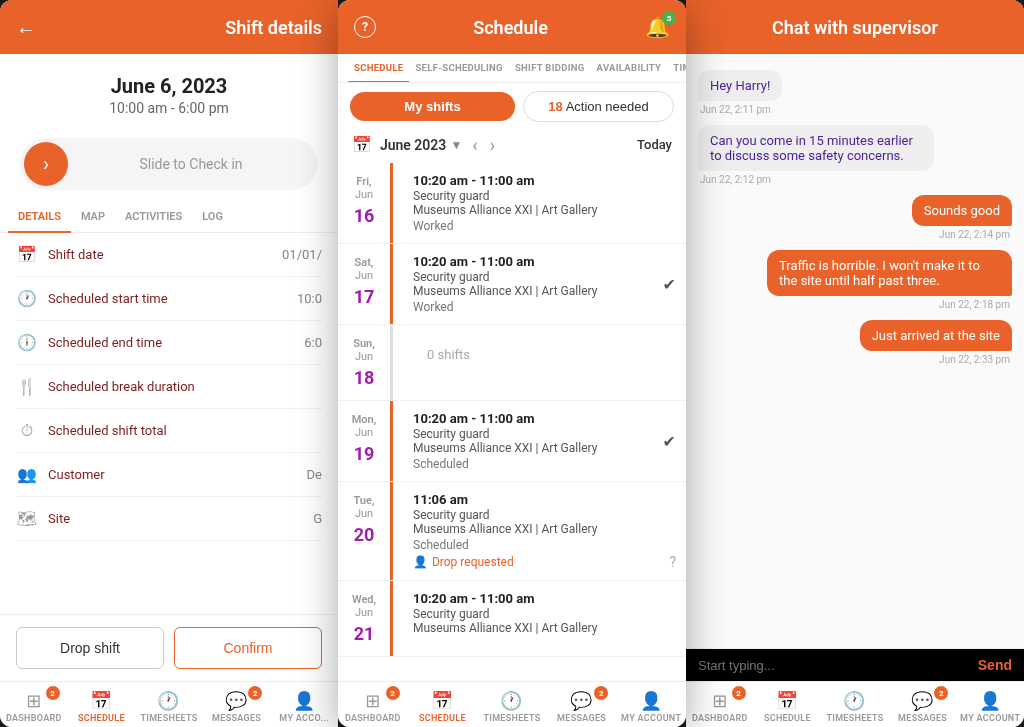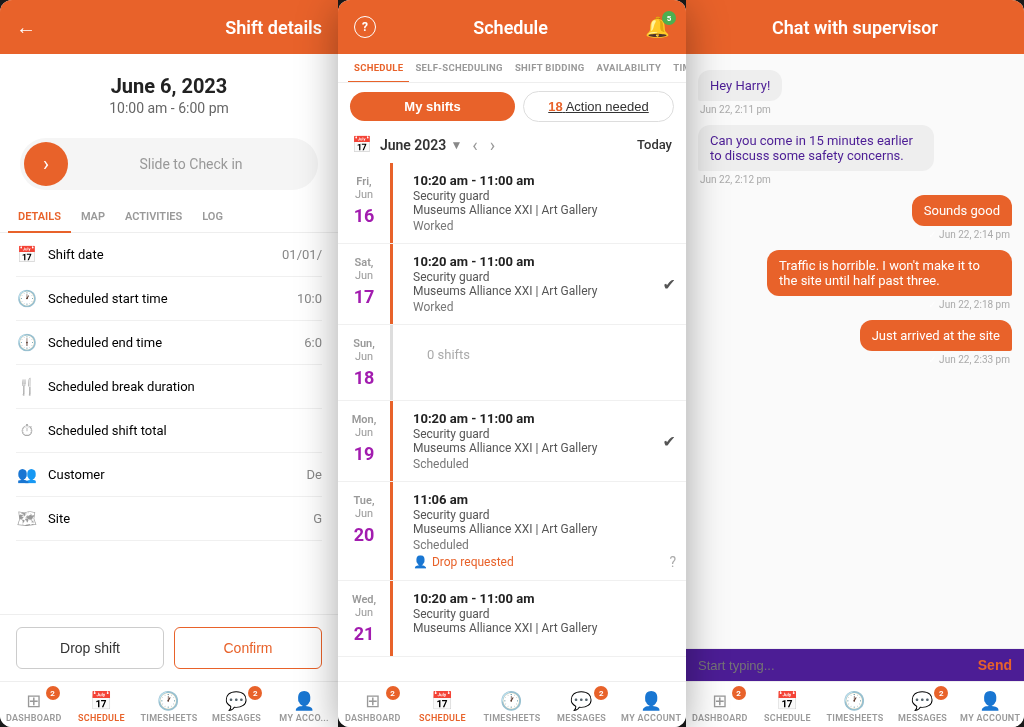--- a/index.html
+++ b/index.html
@@ -126,21 +126,21 @@
     }
     .detail-row-icon {
       width: 22px;
       text-align: center;
       color: #999;
       font-size: 16px;
       flex-shrink: 0;
     }
     .detail-row-label {
       font-size: 13px;
-      color: #000000;
+      color: #7f1d1d;
       flex: 1;
     }
     .detail-row-value {
       font-size: 13px;
       color: #888;
     }
     .bottom-buttons {
       display: flex;
       gap: 10px;
       padding: 12px 16px;
@@ -325,21 +325,20 @@
     .filter-btn-inactive {
       background: white;
       color: #333;
       border: 1px solid #ddd;
       border-radius: 20px;
       padding: 7px 10px;
       font-size: 13px;
       font-weight: 500;
       cursor: pointer;
       flex: 1;
-      text-decoration: underline;
     }
     .month-nav {
       display: flex;
       align-items: center;
       padding: 4px 14px 8px;
       gap: 8px;
     }
     .month-label {
       display: flex;
       align-items: center;
@@ -525,21 +524,21 @@
     }
     .msg-check {
       font-size: 10px;
       color: rgba(255,255,255,0.8);
     }
     .chat-input-row {
       display: flex;
       border-top: 1px solid #eee;
       padding: 8px 12px;
       gap: 24px;
-      background: #4c1d95;
+      background: #000000;
     }
     .chat-input {
       flex: 1;
       border: none;
       outline: none;
       font-size: 13px;
       color: #aaa;
       background: transparent;
     }
     .send-btn {

